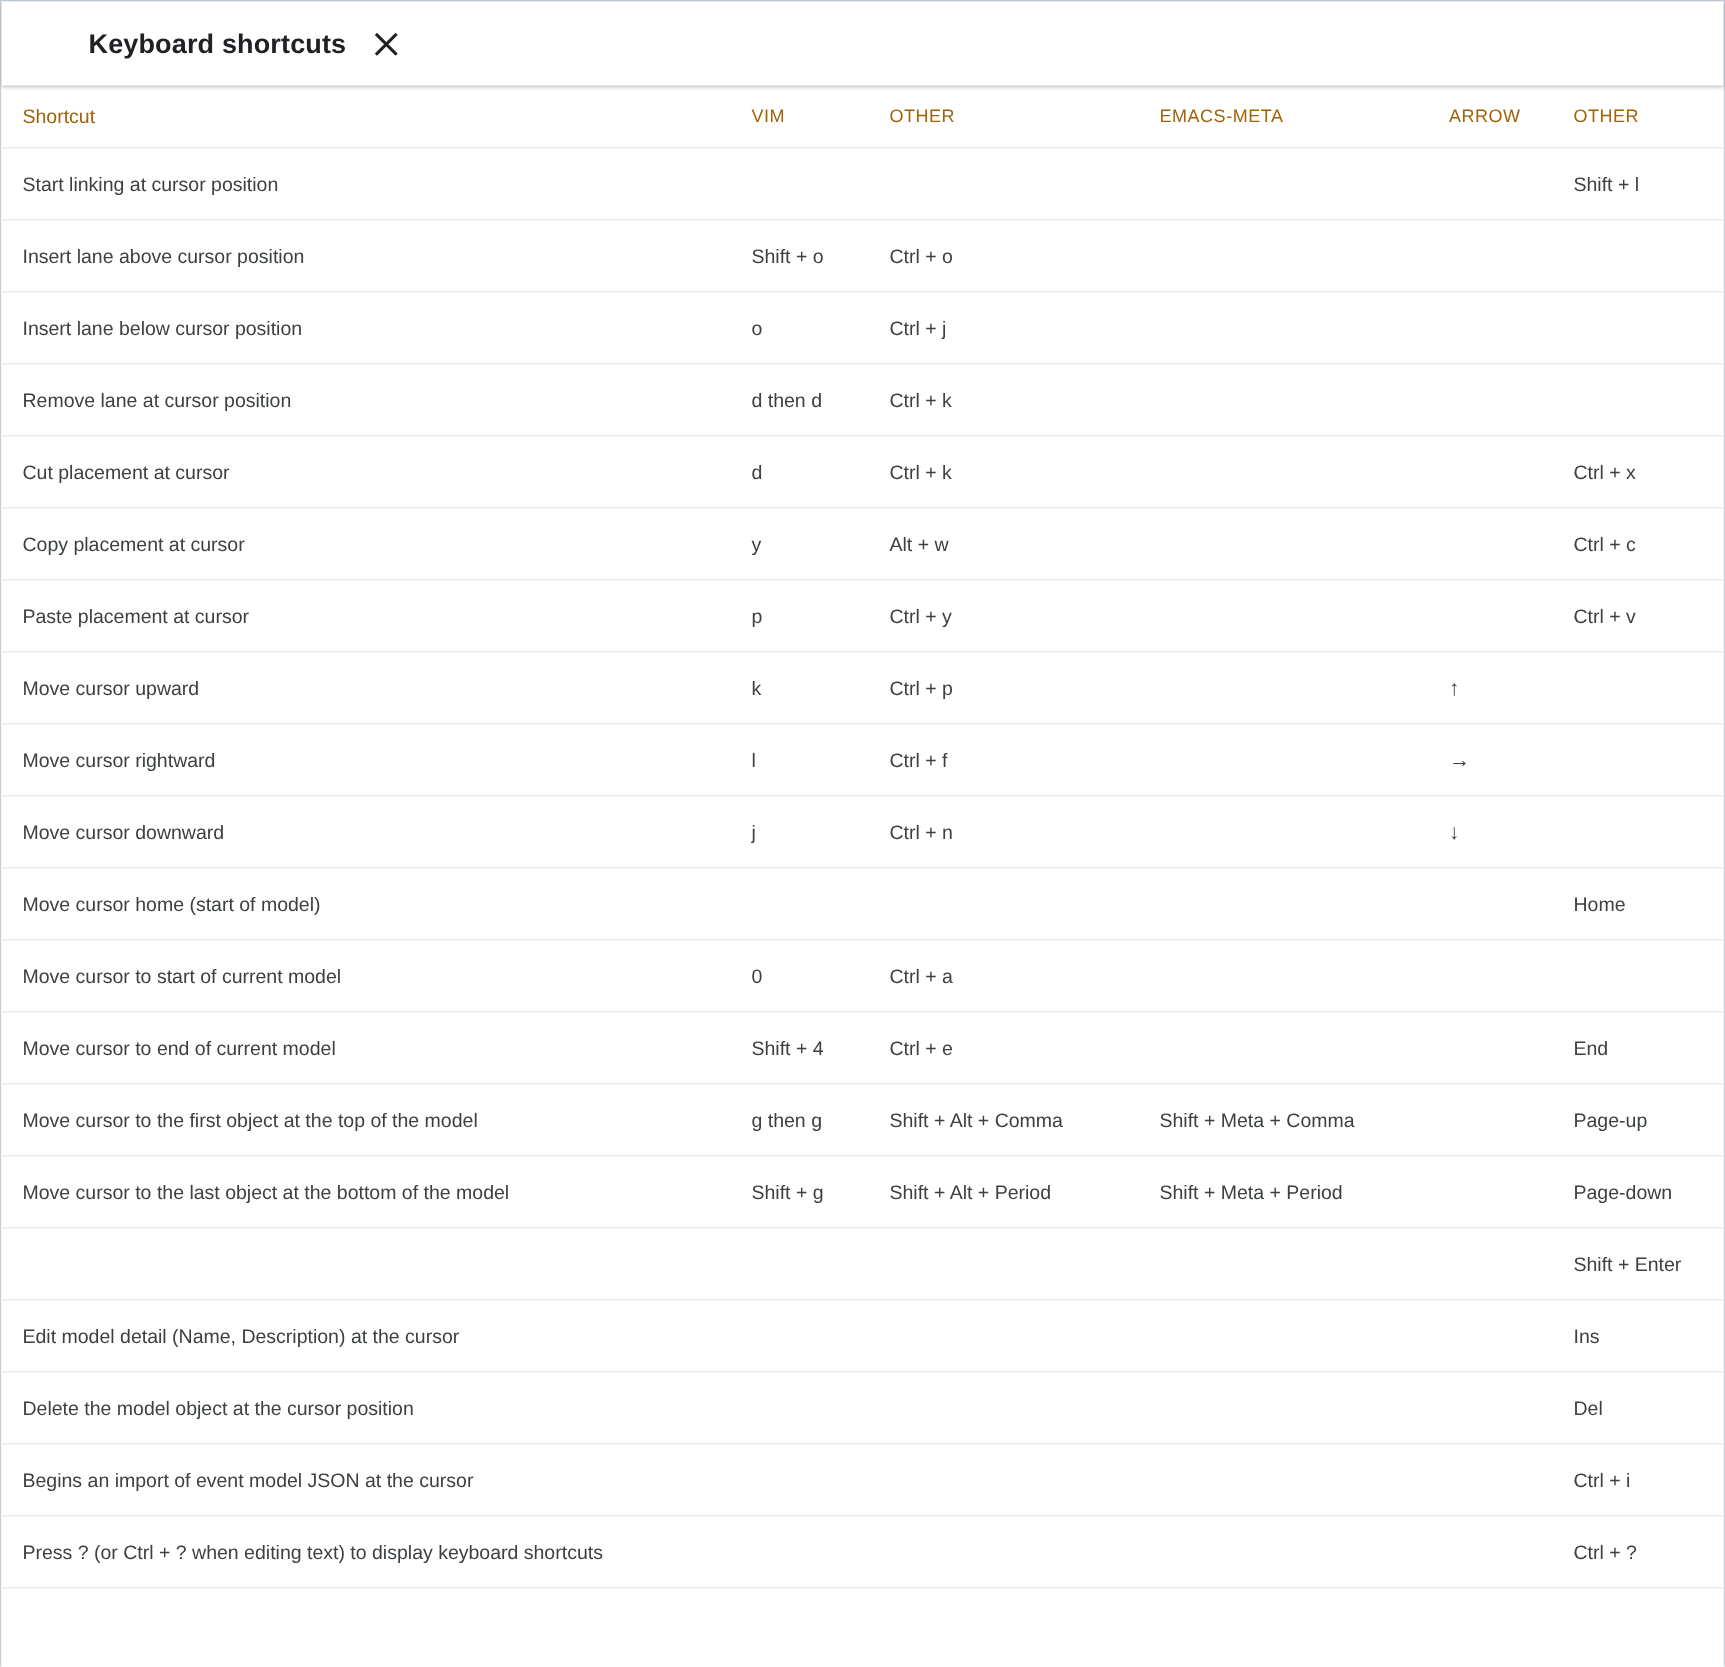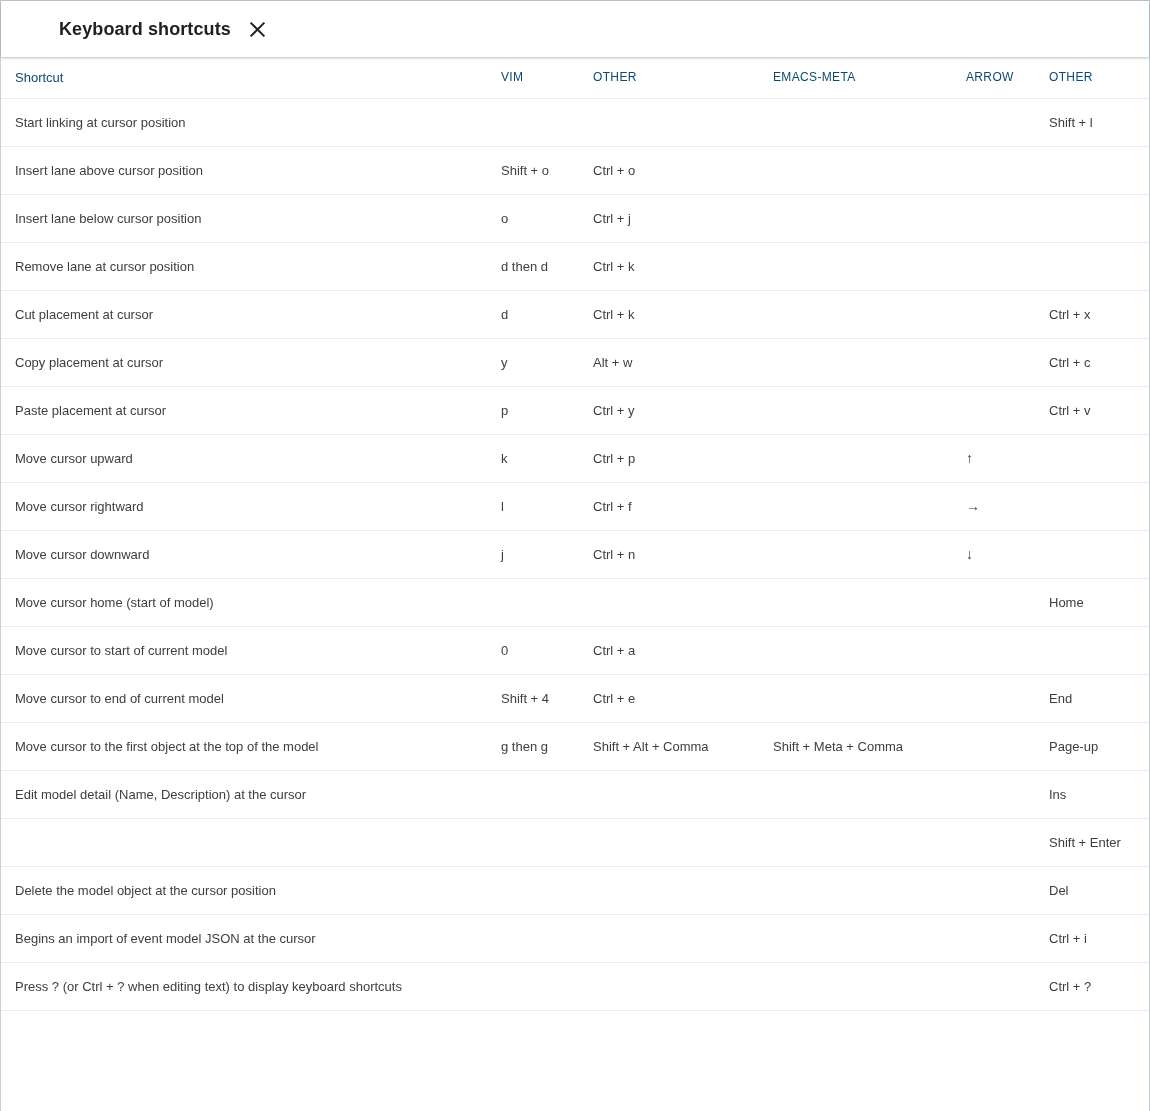--- a/index.html
+++ b/index.html
@@ -81,21 +81,21 @@
   table.shortcuts-table col.c-other     { width: 108px; }
 
   thead th {
     height: 41px;
     box-sizing: border-box;
     text-align: left;
     vertical-align: middle;
     font-size: 12px;
     font-weight: 500;
     letter-spacing: 0.35px;
-    color: #0c4a6e;
+    color: #a16207;
     padding: 0;
     border-bottom: 1px solid #e8eaed;
     white-space: nowrap;
   }
   thead th.h-shortcut  { padding-left: 14px; font-size: 13px; letter-spacing: 0; font-weight: 400; }
   thead th.h-vim       { padding-left: 7px;  }
   thead th.h-emacs     { padding-left: 8px;  }
   thead th.h-emacsmeta { padding-left: 16px; }
   thead th.h-arrow     { padding-left: 19px; }
   thead th.h-other     { padding-left: 8px;  }
@@ -263,34 +263,42 @@
           </tr>
           <tr>
             <td class="d-shortcut">Move cursor to the first object at the top of the model</td>
             <td class="d-vim">g then g</td>
             <td class="d-emacs">Shift + Alt + Comma</td>
             <td class="d-emacsmeta">Shift + Meta + Comma</td>
             <td class="d-arrow"></td>
             <td class="d-other">Page-up</td>
           </tr>
           <tr>
+            <td class="d-shortcut">Move cursor to the last object at the bottom of the model</td>
+            <td class="d-vim">Shift + g</td>
+            <td class="d-emacs">Shift + Alt + Period</td>
+            <td class="d-emacsmeta">Shift + Meta + Period</td>
+            <td class="d-arrow"></td>
+            <td class="d-other">Page-down</td>
+          </tr>
+          <tr>
+            <td class="d-shortcut"></td>
+            <td class="d-vim"></td>
+            <td class="d-emacs"></td>
+            <td class="d-emacsmeta"></td>
+            <td class="d-arrow"></td>
+            <td class="d-other">Shift + Enter</td>
+          </tr>
+          <tr>
             <td class="d-shortcut">Edit model detail (Name, Description) at the cursor</td>
             <td class="d-vim"></td>
             <td class="d-emacs"></td>
             <td class="d-emacsmeta"></td>
             <td class="d-arrow"></td>
             <td class="d-other">Ins</td>
-          </tr>
-          <tr>
-            <td class="d-shortcut"></td>
-            <td class="d-vim"></td>
-            <td class="d-emacs"></td>
-            <td class="d-emacsmeta"></td>
-            <td class="d-arrow"></td>
-            <td class="d-other">Shift + Enter</td>
           </tr>
           <tr>
             <td class="d-shortcut">Delete the model object at the cursor position</td>
             <td class="d-vim"></td>
             <td class="d-emacs"></td>
             <td class="d-emacsmeta"></td>
             <td class="d-arrow"></td>
             <td class="d-other">Del</td>
           </tr>
           <tr>

